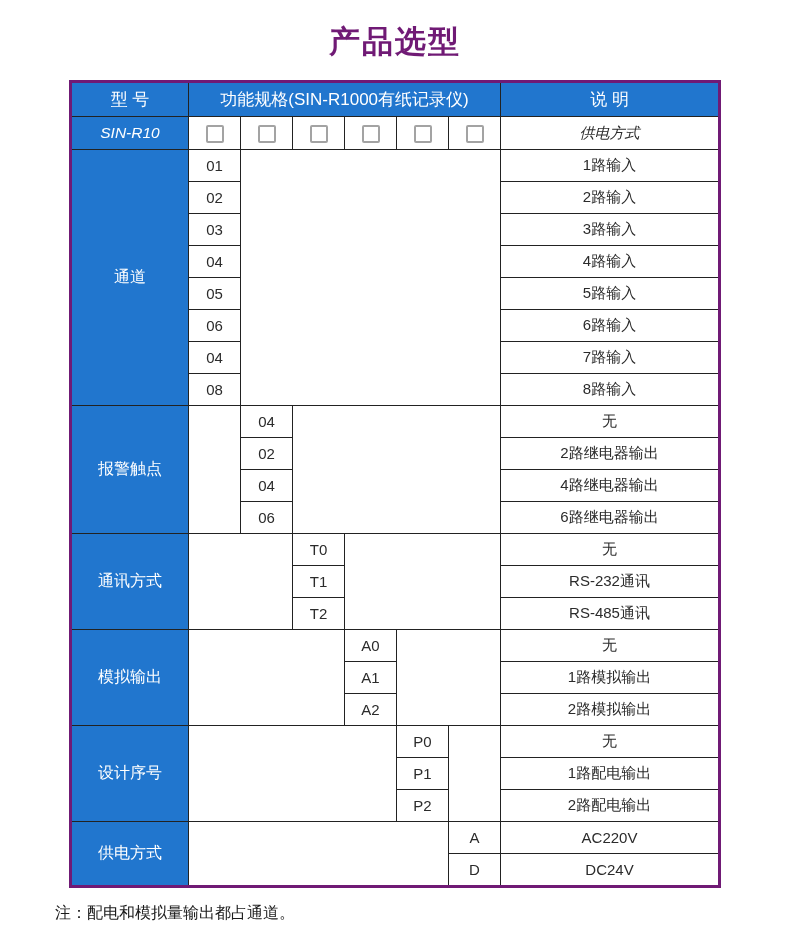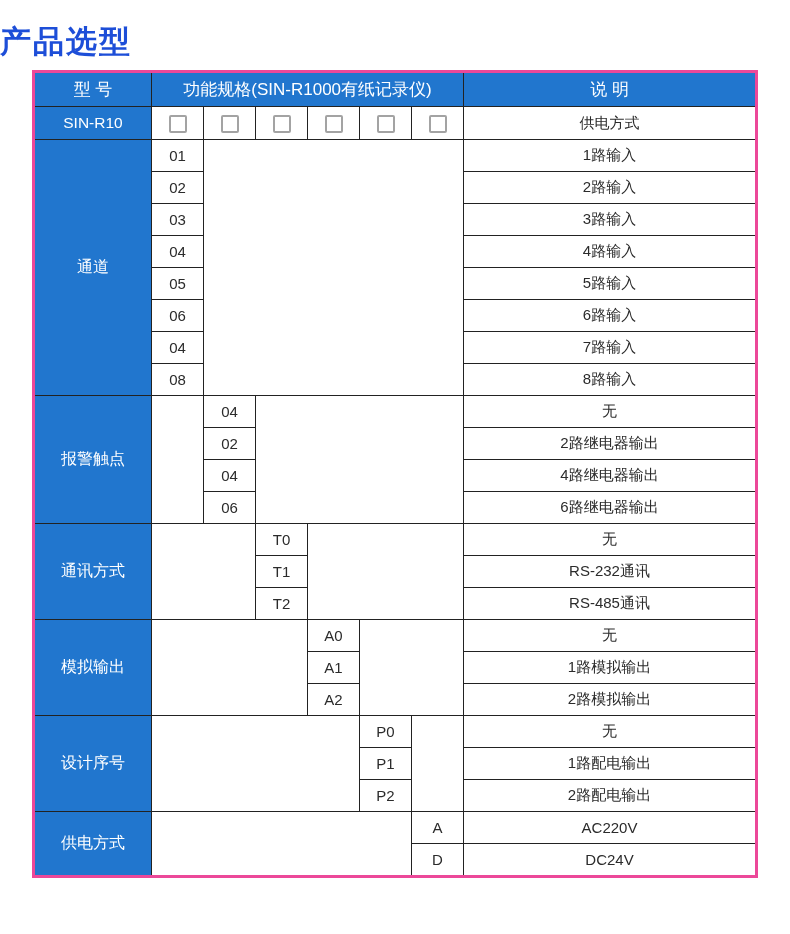--- a/index.html
+++ b/index.html
@@ -5,32 +5,33 @@
   html, body { margin: 0; padding: 0; }
   body {
     width: 790px; height: 934px;
     background: #ffffff;
     font-family: "Liberation Sans", "DejaVu Sans", sans-serif;
     color: #1f1f1f;
     overflow: hidden;
   }
   .title {
     margin: 22px 0 0 0;
+    text-align: center;
     font-size: 31px;
     font-weight: 700;
     letter-spacing: 2px;
-    color: #1d4ed8;
+    color: #701a75;
     line-height: 40px;
   }
   table.sel-table {
     border-collapse: collapse;
     table-layout: fixed;
-    width: 726px;
-    margin: 8px auto 0 auto;
-    border: 3px solid #ec4899;
+    width: 652px;
+    margin: 18px auto 0 auto;
+    border: 3px solid #701a75;
   }
   td {
     border: 1px solid #222;
     text-align: center;
     vertical-align: middle;
     padding: 0;
     height: 31px;
     font-size: 15px;
     color: #2b2b2b;
     overflow: hidden;
@@ -39,21 +40,21 @@
   tr.head-row td {
     height: 33px;
     font-size: 17px;
     font-weight: 500;
   }
   td.blue {
     background: #2176ce;
     color: #ffffff;
   }
   td.label { font-size: 16px; font-family: Liberation Serif, serif; }
-  tr.model-row td { height: 32px; }
+  tr.model-row td { height: 32px; font-style: italic; }
   td.model-cell { font-size: 15.5px; }
   span.checkbox {
     display: inline-block;
     width: 14px; height: 14px;
     border: 2px solid #a3a3a3;
     border-radius: 2px;
     background: #fff;
     vertical-align: middle;
   }
   .note {
@@ -199,13 +200,14 @@
           <td class="code">A</td>
           <td class="desc">AC220V</td>
         </tr>
         <tr>
           <td class="code">D</td>
           <td class="desc">DC24V</td>
         </tr>
       </tbody>
   </table>
 
+  <p class="note">注：配电和模拟量输出都占通道。</p>
 </div>
 
 </body></html>

